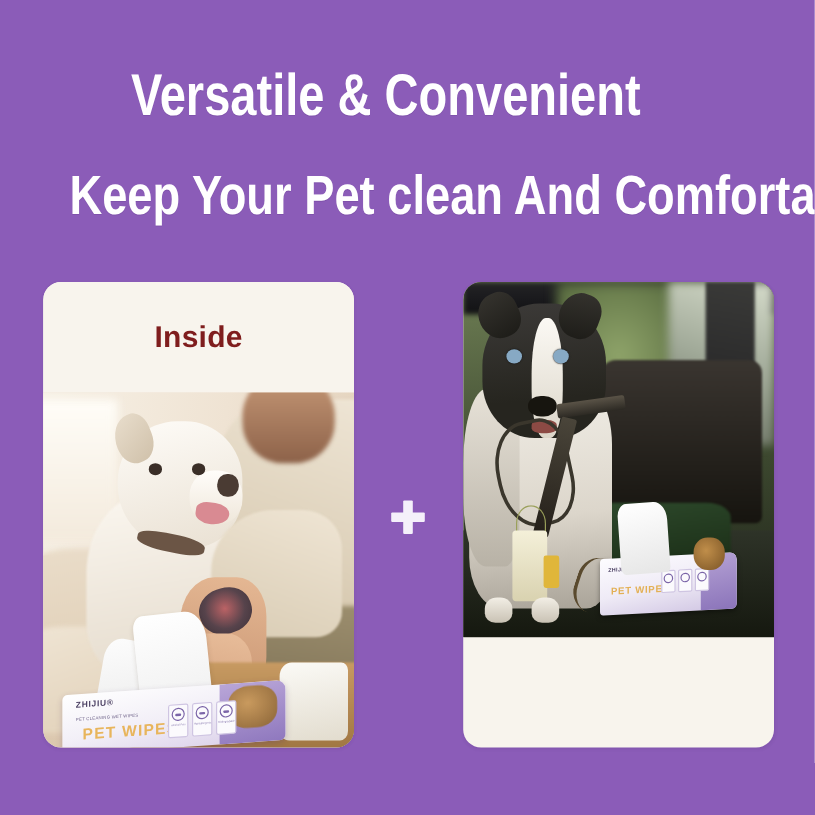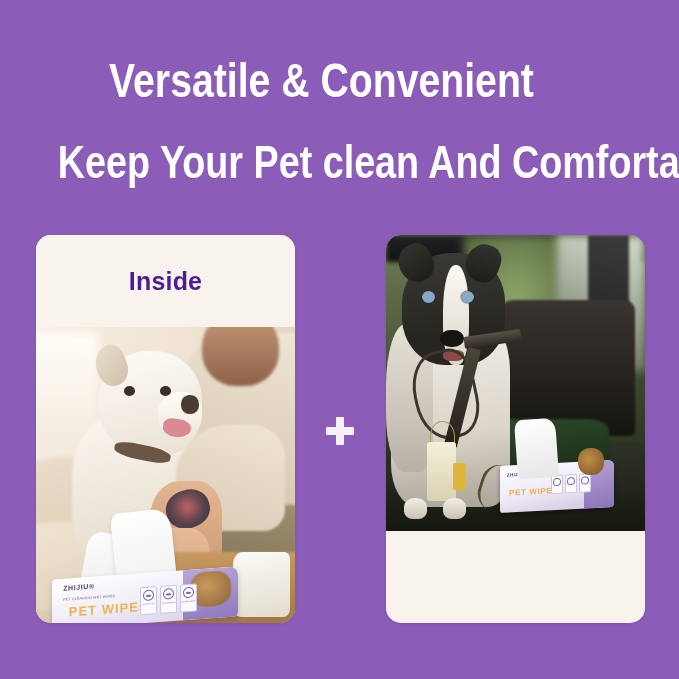--- a/index.html
+++ b/index.html
@@ -76,21 +76,21 @@
   .card-right { left: 350px; }
 
   .card-header {
     height: 92px;
     display: flex;
     align-items: center;
     justify-content: center;
     background: #F8F4ED;
   }
   .card-title {
-    color: #4c1d95;
+    color: #7f1d1d;
     font-family: "Liberation Sans", sans-serif;
     font-weight: bold;
     font-size: 25px;
     letter-spacing: 0.2px;
   }
 
   .photo {
     position: relative;
     width: 100%;
     height: 296px;

